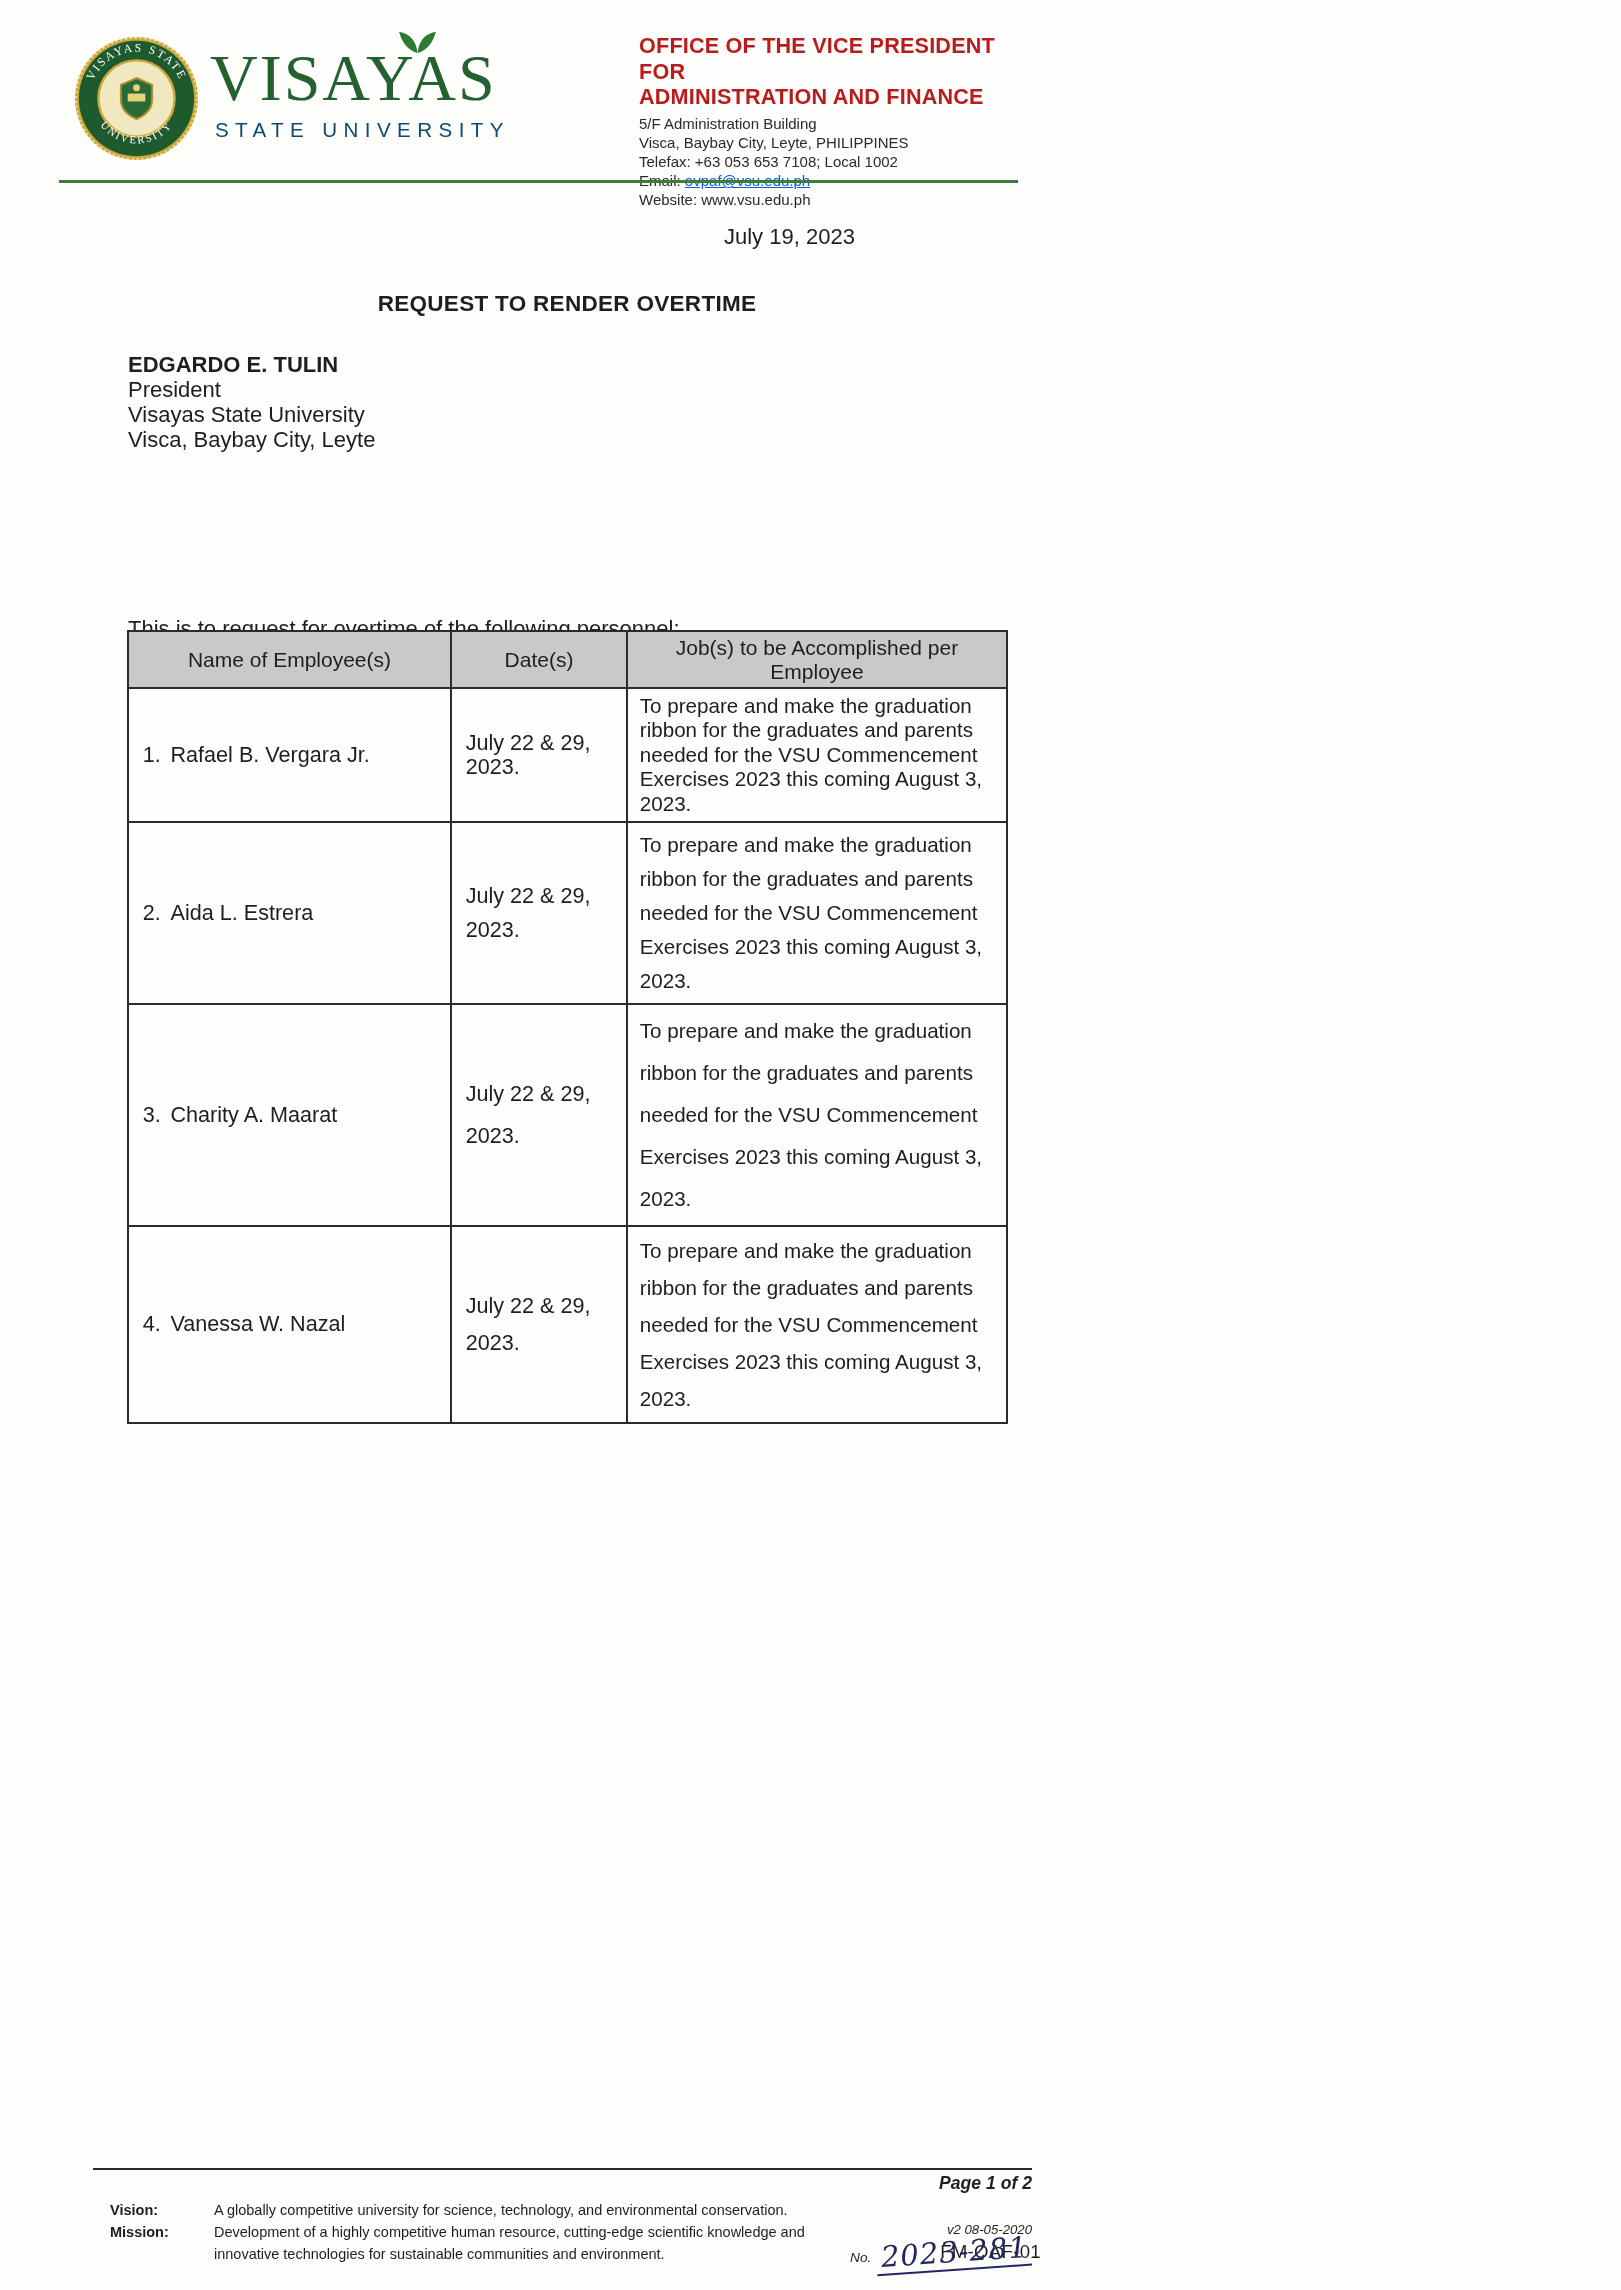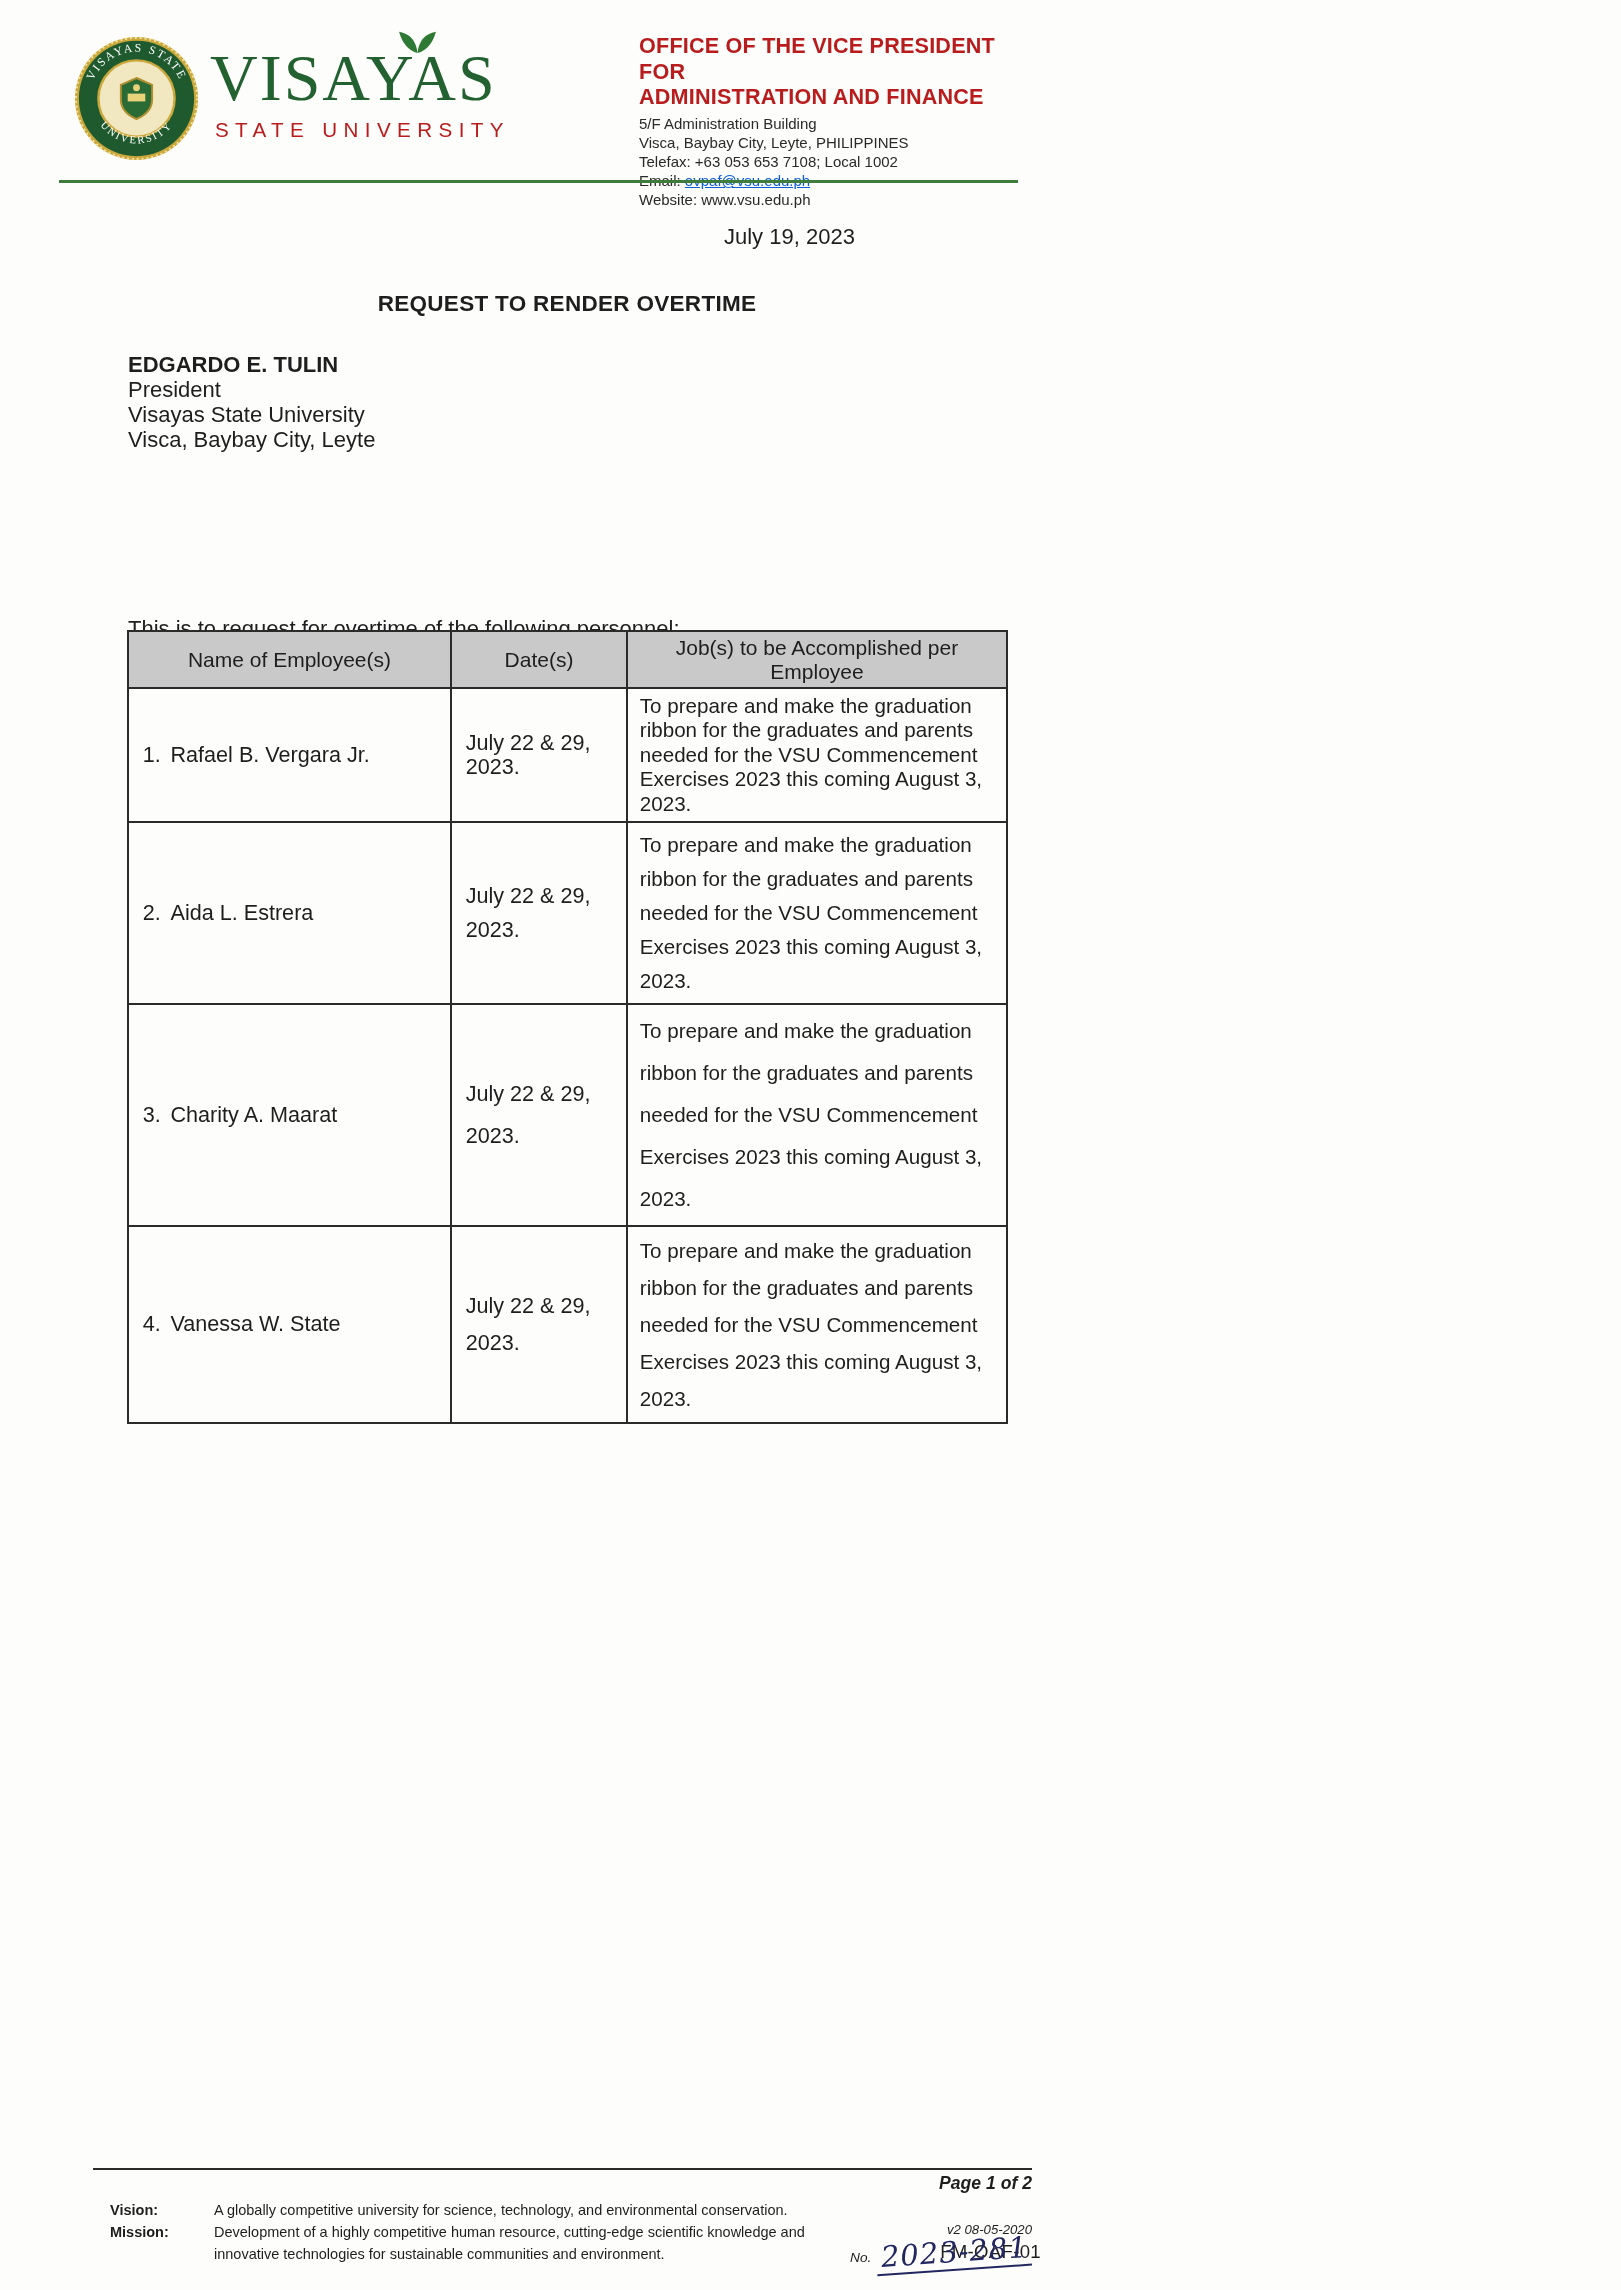--- a/index.html
+++ b/index.html
@@ -7,21 +7,21 @@
   .page {
     position:relative; width:1621px; height:2291px;
     background:#fdfdfb; overflow:hidden;
     font-family:"Liberation Sans", sans-serif; color:#1e1e1e;
   }
 
   
   .seal { position:absolute; left:73px; top:35px; }
   .wordmark { position:absolute; left:210px; top:45px; color:#236130; }
   .wordmark-main { font-family:"Liberation Serif", serif; font-size:66px; line-height:1; letter-spacing:2px; }
-  .wordmark-sub  { font-size:20.6px; letter-spacing:6.4px; margin-top:6.9px; padding-left:4.9px; color:#b91c1c; }
+  .wordmark-sub  { font-size:20.6px; letter-spacing:6.4px; margin-top:6.9px; padding-left:4.9px; color:#0c4a6e; }
   .leaf { position:absolute; left:392px; top:23.5px; }
 
   .office { position:absolute; left:639px; top:33px; width:402px; }
   .office-title { font-weight:bold; font-size:21.6px; line-height:25.5px; color:#b91c1c; letter-spacing:0.2px; }
   .office-addr { margin-top:4.9px; font-size:15px; line-height:19px; color:#2a2a2a; }
   .email-link { color:#0b5ed7; text-decoration:underline; cursor:pointer; }
 
   .head-rule { position:absolute; left:59px; top:180px; width:959px; height:2.9px; background:#3e7c3e; }
 
   
@@ -162,21 +162,21 @@
     </tr>
     <tr class="r3">
       <td class="name-cell">
         <span class="num">3.</span><span>Charity A. Maarat</span>
       </td>
       <td class="date-cell">July 22 &amp; 29, 2023.</td>
       <td class="job-cell">To prepare and make the graduation ribbon for the graduates and parents needed for the VSU Commencement Exercises 2023 this coming August 3, 2023.</td>
     </tr>
     <tr class="r4">
       <td class="name-cell">
-        <span class="num">4.</span><span>Vanessa W. State</span>
+        <span class="num">4.</span><span>Vanessa W. Nazal</span>
       </td>
       <td class="date-cell">July 22 &amp; 29, 2023.</td>
       <td class="job-cell">To prepare and make the graduation ribbon for the graduates and parents needed for the VSU Commencement Exercises 2023 this coming August 3, 2023.</td>
     </tr>
   </tbody>
     </table>
 
   <div class="footer-sep"></div>
   <div class="page-num">Page 1 of 2</div>
 

